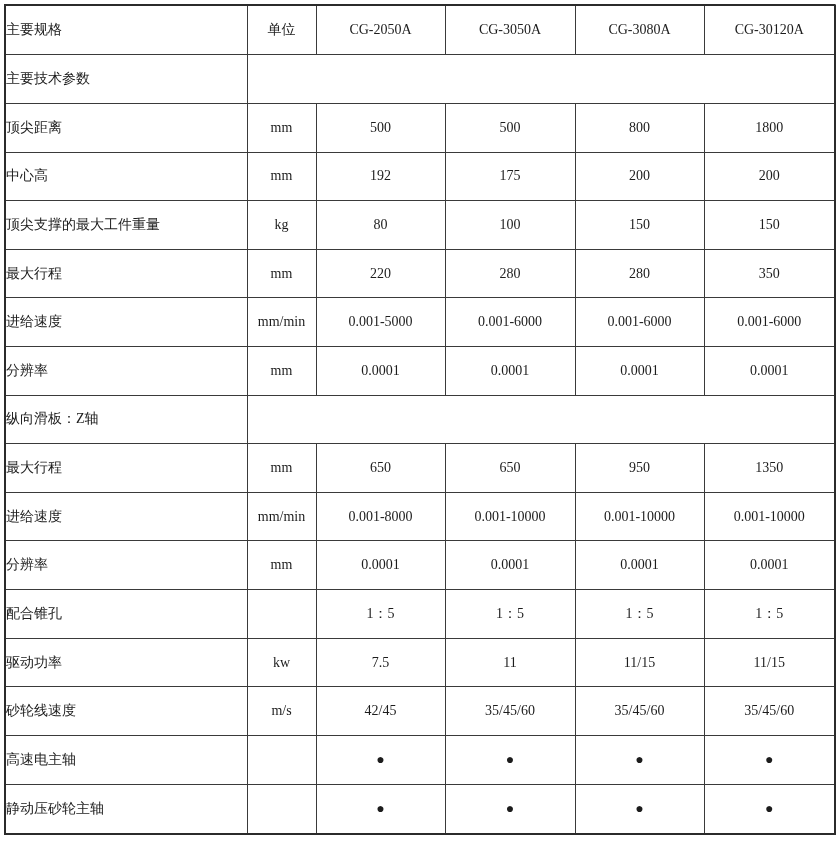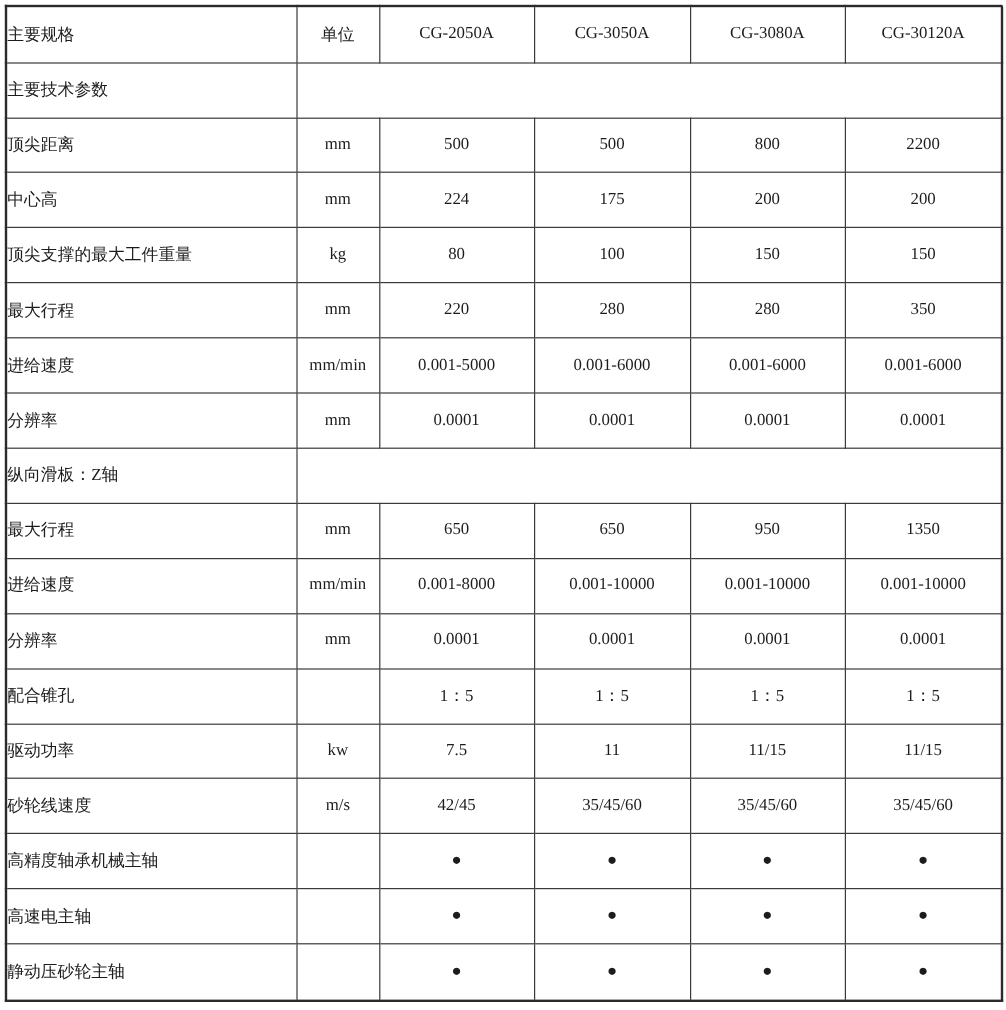--- a/index.html
+++ b/index.html
@@ -83,26 +83,26 @@
         <tr>
           <td class="label-cell">主要技术参数</td>
           <td class="center-cell" colspan="5"></td>
         </tr>
         <tr>
           <td class="label-cell">顶尖距离</td>
           <td class="center-cell">mm</td>
           <td class="center-cell">500</td>
           <td class="center-cell">500</td>
           <td class="center-cell">800</td>
-          <td class="center-cell">2200</td>
+          <td class="center-cell">1800</td>
         </tr>
         <tr>
           <td class="label-cell">中心高</td>
           <td class="center-cell">mm</td>
-          <td class="center-cell">224</td>
+          <td class="center-cell">192</td>
           <td class="center-cell">175</td>
           <td class="center-cell">200</td>
           <td class="center-cell">200</td>
         </tr>
         <tr>
           <td class="label-cell">顶尖支撑的最大工件重量</td>
           <td class="center-cell">kg</td>
           <td class="center-cell">80</td>
           <td class="center-cell">100</td>
           <td class="center-cell">150</td>
@@ -178,28 +178,20 @@
         </tr>
         <tr>
           <td class="label-cell">砂轮线速度</td>
           <td class="center-cell">m/s</td>
           <td class="center-cell">42/45</td>
           <td class="center-cell">35/45/60</td>
           <td class="center-cell">35/45/60</td>
           <td class="center-cell">35/45/60</td>
         </tr>
         <tr>
-          <td class="label-cell">高精度轴承机械主轴</td>
-          <td class="center-cell"></td>
-          <td class="bullet-cell">●</td>
-          <td class="bullet-cell">●</td>
-          <td class="bullet-cell">●</td>
-          <td class="bullet-cell">●</td>
-        </tr>
-        <tr>
           <td class="label-cell">高速电主轴</td>
           <td class="center-cell"></td>
           <td class="bullet-cell">●</td>
           <td class="bullet-cell">●</td>
           <td class="bullet-cell">●</td>
           <td class="bullet-cell">●</td>
         </tr>
         <tr>
           <td class="label-cell">静动压砂轮主轴</td>
           <td class="center-cell"></td>

